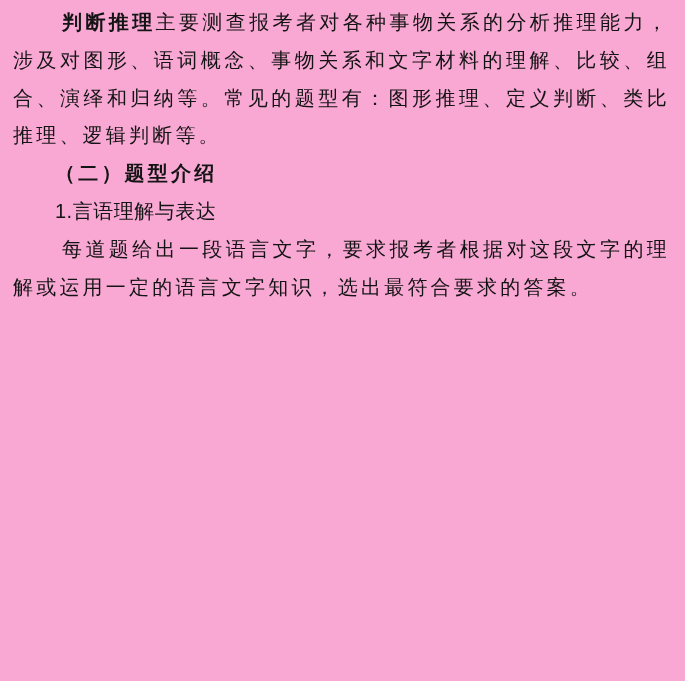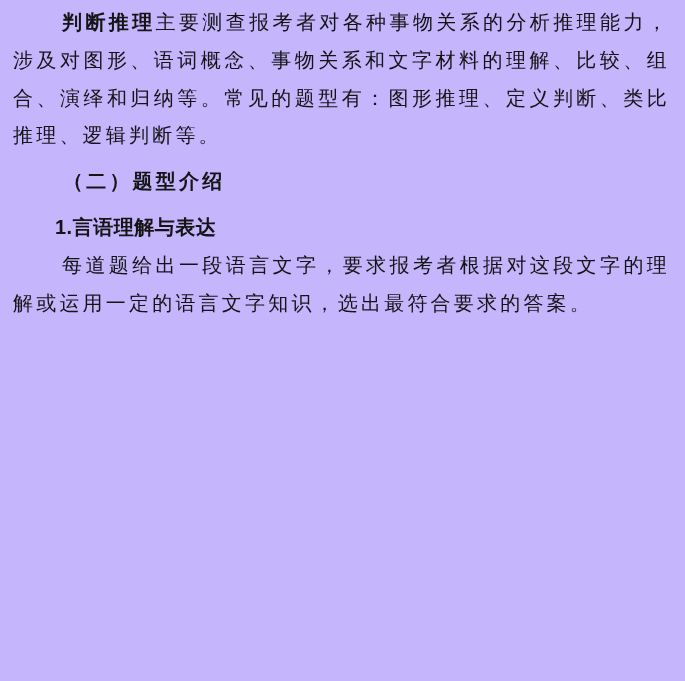--- a/index.html
+++ b/index.html
@@ -4,53 +4,53 @@
 <style>
   html, body {
     margin: 0;
     padding: 0;
     background: #ffffff;
   }
   .page {
     position: relative;
     width: 685px;
     height: 681px;
-    background: #c4b5fd;
+    background: #f9a8d4;
     box-sizing: border-box;
     padding: 4px 15px 0 13px;
     overflow: hidden;
     font-family: "Liberation Serif", "DejaVu Serif", serif;
     color: #141414;
   }
   .para {
     margin: 0;
     font-size: 20px;
     line-height: 37.8px;
     letter-spacing: 3.2px;
     text-align: justify;
     text-justify: inter-character;
     text-indent: 49px;
   }
   .para .lead {
     font-weight: bold;
   }
   .heading-cn {
-    margin: 8px;
+    margin: 0;
     font-size: 20px;
     line-height: 37.8px;
     letter-spacing: 3.2px;
     font-weight: bold;
     text-indent: 42px;
   }
   .heading-num {
     margin: 0;
     font-size: 20px;
     line-height: 37.8px;
     letter-spacing: 0.5px;
-    font-weight: bold;
+    font-weight: normal;
     text-indent: 42px;
     font-family: "Liberation Sans", "DejaVu Sans", sans-serif;
   }
 </style>
 </head>
 <body>
 
 <div class="page">
 
   <p class="para"><span class="lead">判断推理</span><span>主要测查报考者对各种事物关系的分析推理能力，涉及对图形、语词概念、事物关系和文字材料的理解、比较、组合、演绎和归纳等。常见的题型有：图形推理、定义判断、类比推理、逻辑判断等。</span></p>

